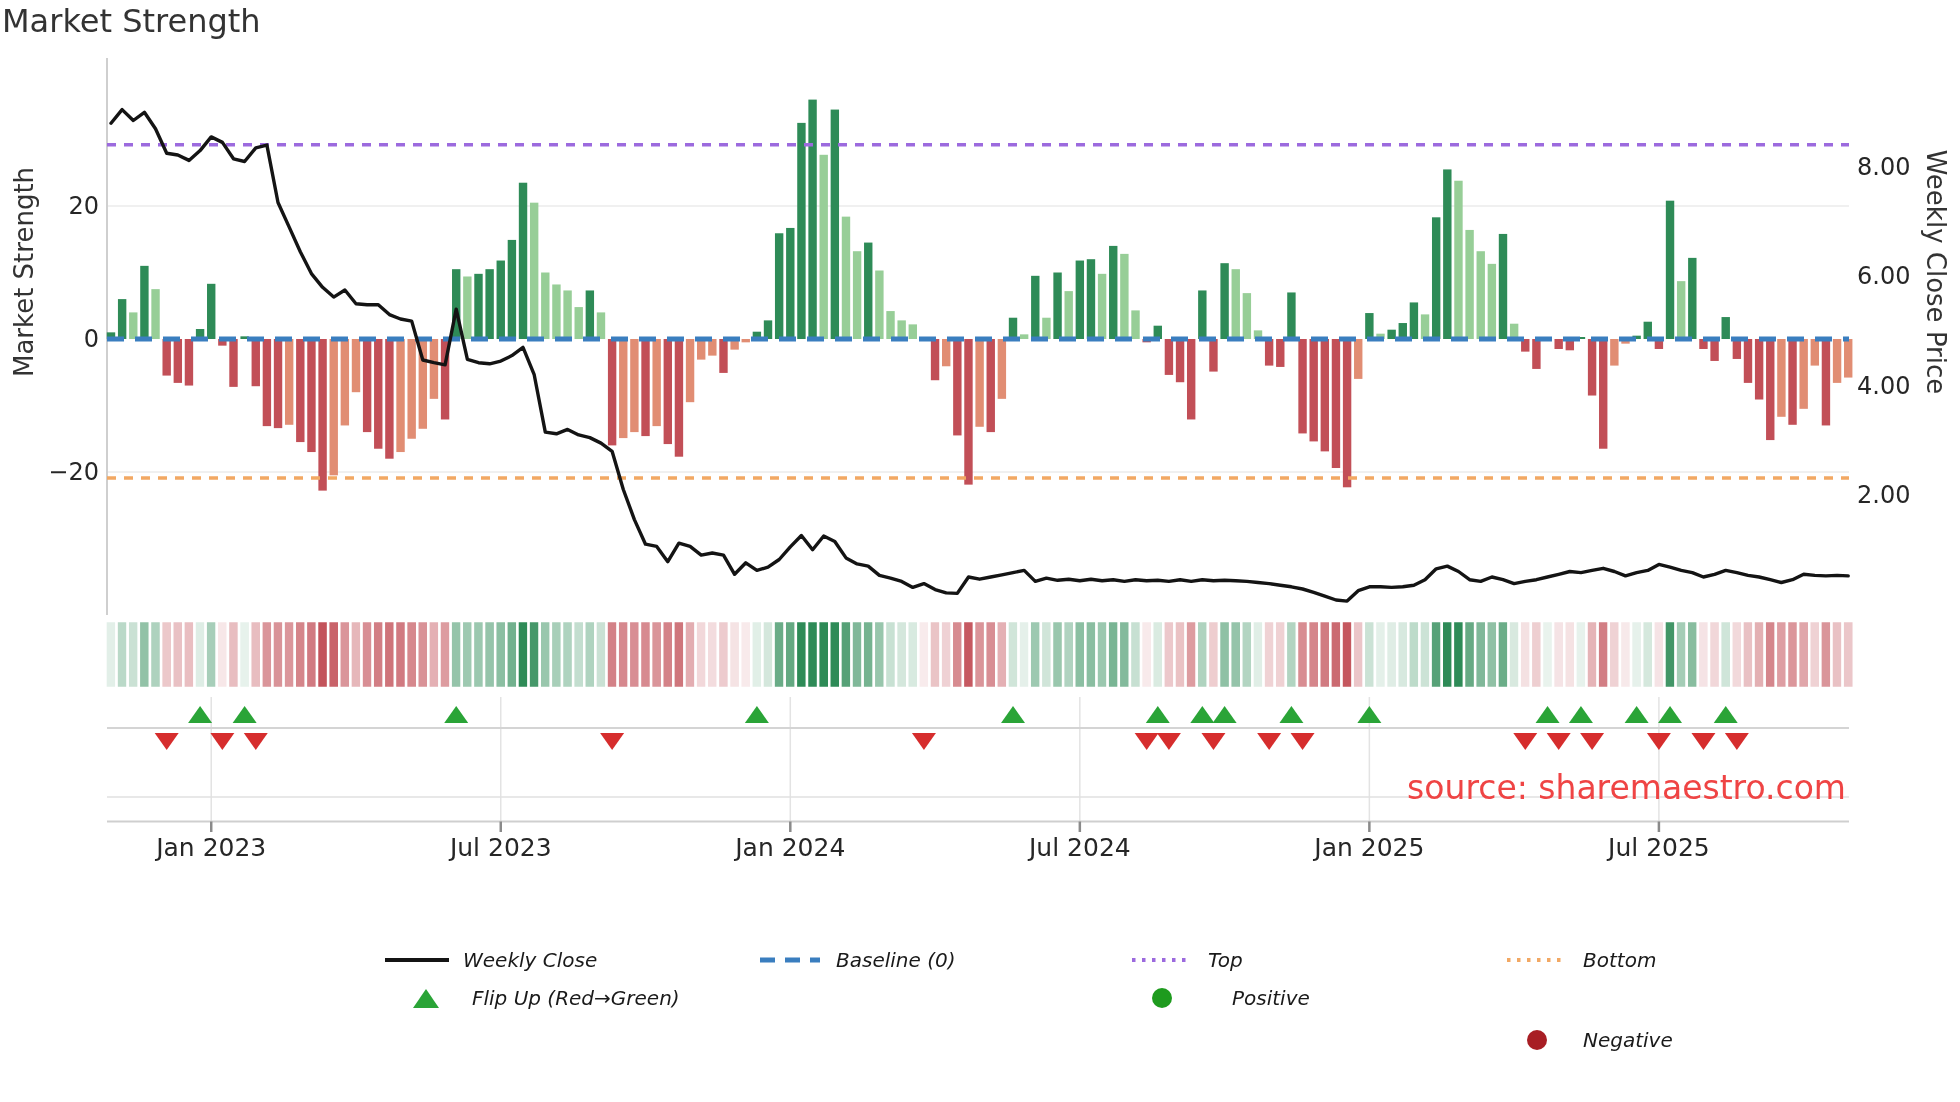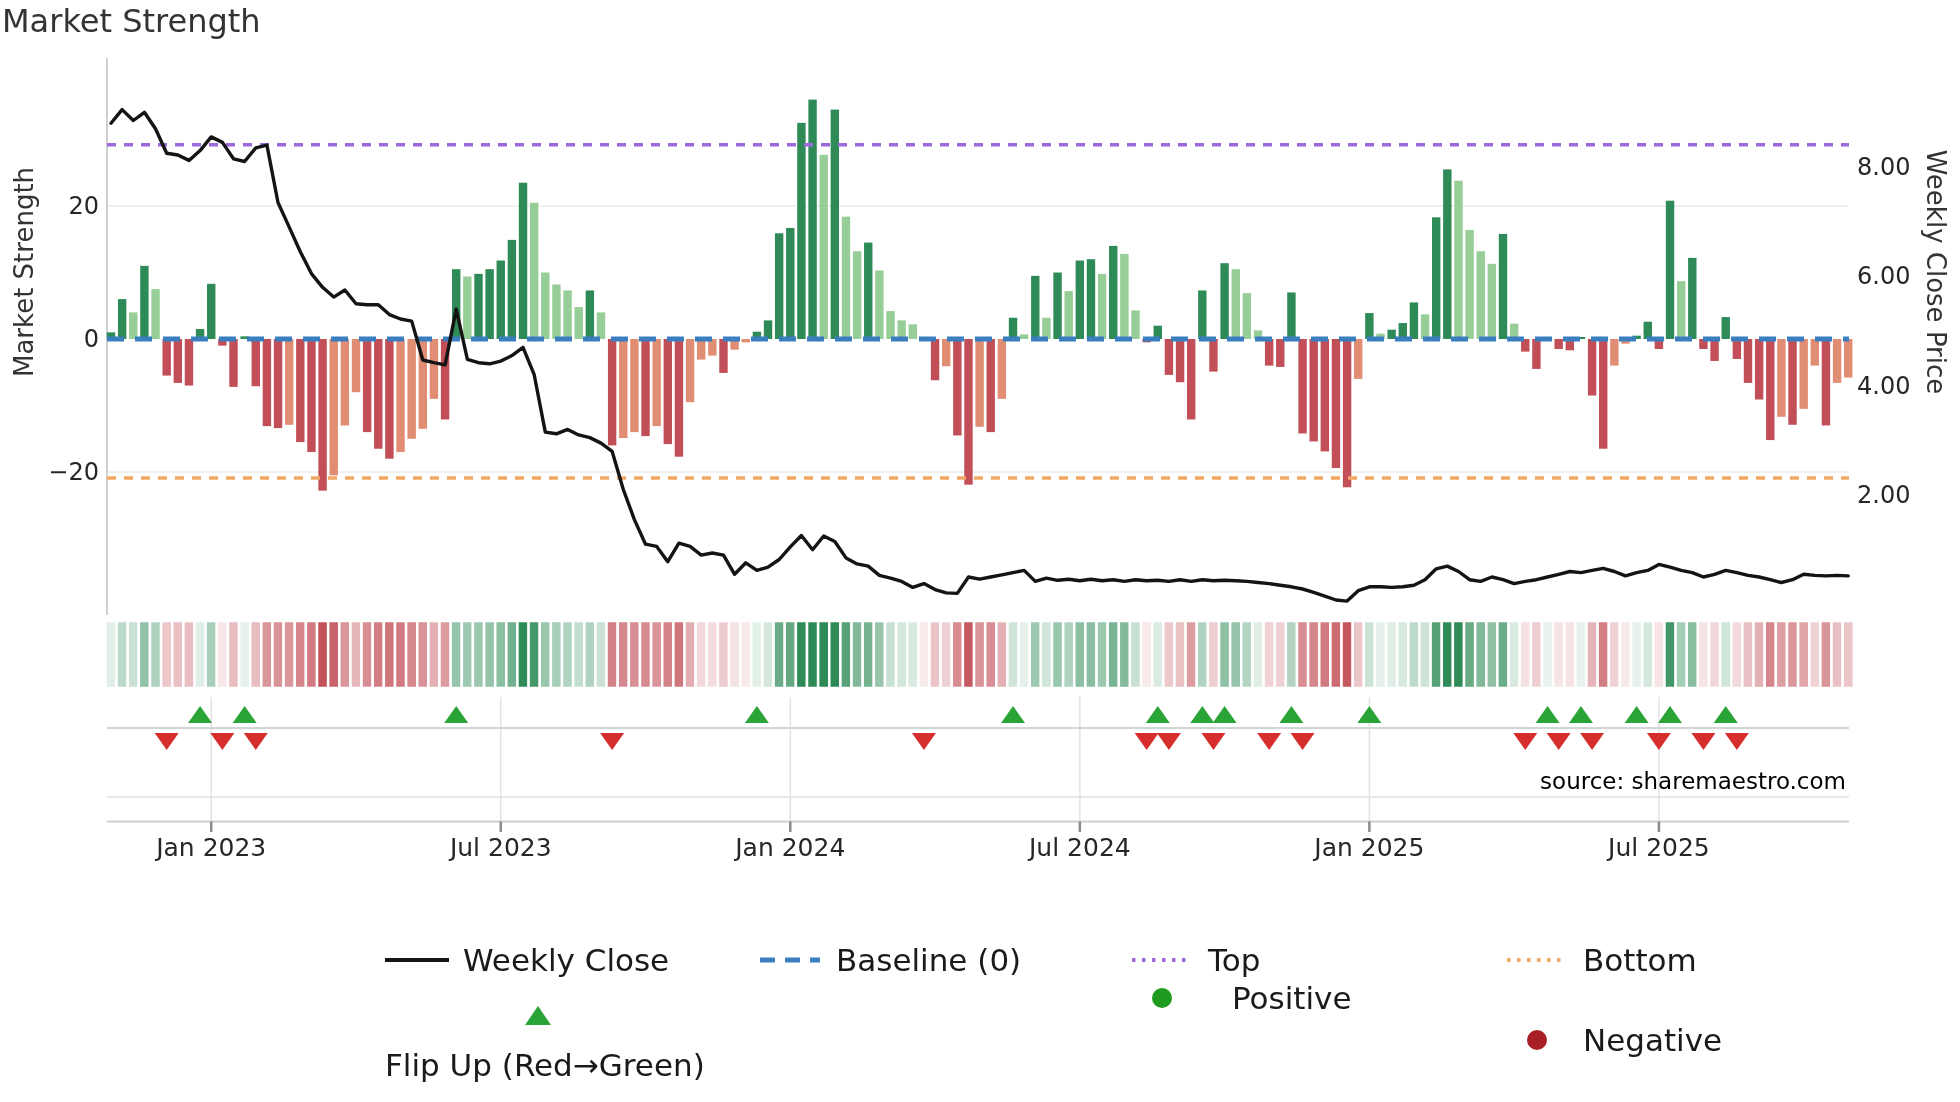--- a/index.html
+++ b/index.html
@@ -4,25 +4,25 @@
 <style>
   html,body{margin:0;padding:0;background:#fff;}
   .canvas{position:relative;width:1960px;height:1102px;background:#ffffff;overflow:hidden;
           font-family:"DejaVu Sans","Liberation Sans",sans-serif;color:#333;}
   .title{position:absolute;left:2px;top:2px;margin:0;font-size:32px;font-weight:400;color:#333333;}
   .ylab{position:absolute;white-space:nowrap;font-size:26px;color:#333333;}
   .ylab.left{left:24px;top:272px;transform:translate(-50%,-50%) rotate(-90deg);}
   .ylab.right{left:1936px;top:272px;transform:translate(-50%,-50%) rotate(90deg);}
   #chart-svg{position:absolute;left:0;top:0;}
   svg text{font-family:"DejaVu Sans","Liberation Sans",sans-serif;}
-  .source{position:absolute;right:114px;top:768px;font-size:23px;color:#000000;}
+  .source{position:absolute;right:114px;top:768px;font-size:33px;color:#ef4444;}
   #legend{position:absolute;left:0;top:0;width:1960px;height:1102px;pointer-events:none;}
   .legend-item{position:absolute;display:flex;align-items:center;height:30px;}
   .legend-swatch{width:64px;display:flex;align-items:center;justify-content:center;margin-right:14px;flex:0 0 64px;}
-  .legend-label{font-size:31px;color:#1a1a1a;white-space:nowrap;}
+  .legend-label{font-size:20px;color:#1a1a1a;white-space:nowrap;font-style:italic;}
   .sw-line{width:64px;height:4px;}
   .tri-up{width:0;height:0;border-left:13px solid transparent;border-right:13px solid transparent;border-bottom:19px solid #2aa437;}
   .tri-down{width:0;height:0;border-left:13px solid transparent;border-right:13px solid transparent;border-top:19px solid #d62d2d;}
   .dot{width:20px;height:20px;border-radius:50%;}
 </style>
 </head>
 <body>
 
 <div class="canvas">
   <h1 class="title">Market Strength</h1>
@@ -443,21 +443,21 @@
         <span class="legend-label">Top</span>
       </div>
       <div class="legend-item" style="left: 1505px; top: 945px; align-items: center;">
         <span class="legend-swatch">
           <svg width="64" height="8">
             <line x1="2" y1="4" x2="62" y2="4" stroke="#f2a863" stroke-width="4" stroke-dasharray="3.5 6.5"></line>
           </svg>
         </span>
         <span class="legend-label">Bottom</span>
       </div>
-      <div class="legend-item" style="left: 385px; top: 983px; flex-direction: column;">
+      <div class="legend-item" style="left: 394px; top: 983px;">
         <span class="legend-swatch">
           <span class="tri-up" style="border-bottom-color: rgb(42, 164, 55);"></span>
         </span>
         <span class="legend-label">Flip Up (Red→Green)</span>
       </div>
       <div class="legend-item" style="left: 1130px; top: 983px; gap: 24px;">
         <span class="legend-swatch">
           <span class="dot" style="background: rgb(30, 155, 30);"></span>
         </span>
         <span class="legend-label">Positive</span>

